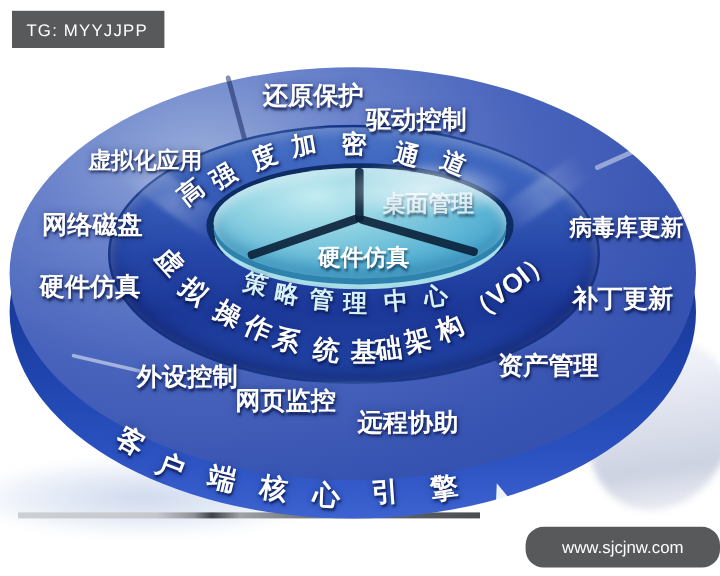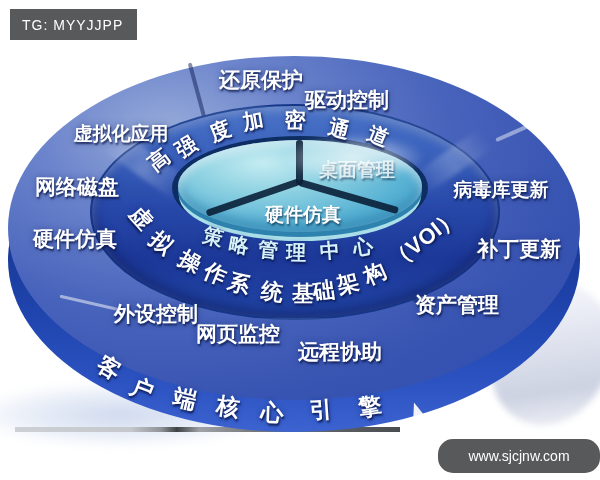--- a/index.html
+++ b/index.html
@@ -152,21 +152,21 @@
       <span class="arc-ch" style="left: 142px; top: 389px; font-size: 23px; transform: translate(-50%, -50%) rotate(21deg);">户</span>
       <span class="arc-ch" style="left: 185px; top: 399px; font-size: 23px; transform: translate(-50%, -50%) rotate(13deg);">端</span>
       <span class="arc-ch" style="left: 228px; top: 407px; font-size: 23px; transform: translate(-50%, -50%) rotate(8deg);">核</span>
       <span class="arc-ch" style="left: 272px; top: 413px; font-size: 23px; transform: translate(-50%, -50%) rotate(2deg);">心</span>
       <span class="arc-ch" style="left: 321px; top: 410px; font-size: 23px; transform: translate(-50%, -50%) rotate(-4deg);">引</span>
       <span class="arc-ch" style="left: 370px; top: 407px; font-size: 23px; transform: translate(-50%, -50%) rotate(-7deg);">擎</span>
     </div>
 
   <div class="lbl" style="left:261px;top:80px">还原保护</div>
   <div class="lbl" style="left:347px;top:100px">驱动控制</div>
-  <div class="lbl sm" style="left:501px;top:190px">病毒库更新</div>
+  <div class="lbl sm" style="left:522px;top:190px">病毒库更新</div>
   <div class="lbl" style="left:519px;top:249px">补丁更新</div>
   <div class="lbl" style="left:457px;top:305px">资产管理</div>
   <div class="lbl" style="left:340px;top:352px">远程协助</div>
   <div class="lbl" style="left:238px;top:334px">网页监控</div>
   <div class="lbl" style="left:75px;top:239px">硬件仿真</div>
   <div class="lbl" style="left:156px;top:314px">外设控制</div>
   <div class="lbl" style="left:77px;top:187px">网络磁盘</div>
   <div class="lbl sm" style="left:121px;top:134px">虚拟化应用</div>
 
   <div class="spike"></div>

